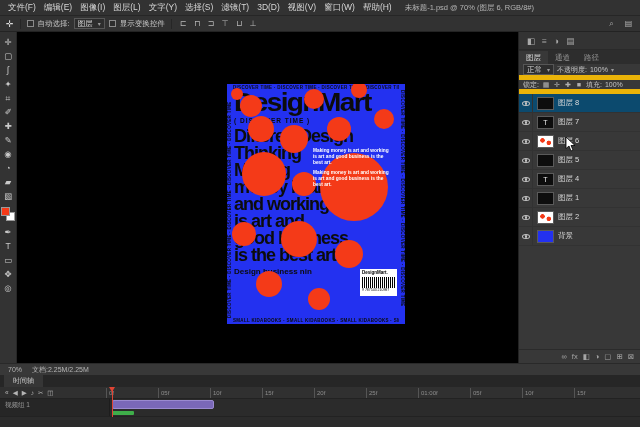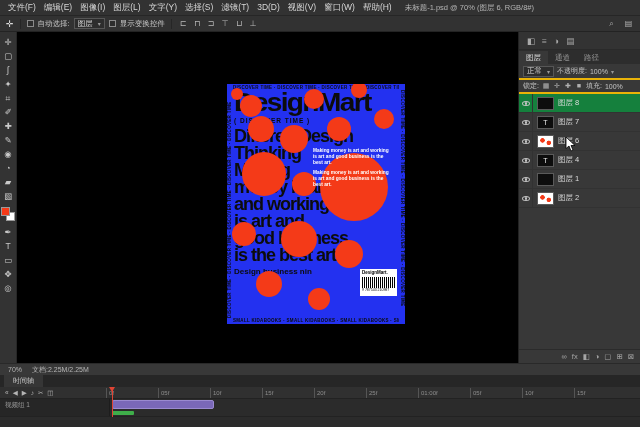--- a/index.html
+++ b/index.html
@@ -53,26 +53,26 @@
   .barcode-bars{height:11px;margin-top:1px;background:repeating-linear-gradient(90deg,#000 0 1px,#fff 1px 2px);}
   .barcode-num{font-size:3.5px;color:#000;line-height:1.4;}
 
   
   .right-dock{width:122px;background:#383838;border-left:1px solid #222;display:flex;flex-direction:column;flex:none;}
   .dock-mini{height:18px;background:#333;border-bottom:1px solid #2a2a2a;display:flex;align-items:center;gap:7px;padding:0 8px;}
   .mini-icon{color:#a9a9a9;font-size:8.5px;}
   .panel-tabs{height:14px;background:#2d2d2d;display:flex;align-items:flex-end;}
   .ptab{padding:2px 7px 1px;font-size:7.5px;color:#999;}
   .ptab.active{background:#383838;color:#e0e0e0;}
-  .blend-row,.lock-row{height:16px;display:flex;align-items:center;gap:3px;padding:0 4px;font-size:7px;color:#c5c5c5;border-bottom:2px solid #eab308;}
+  .blend-row,.lock-row{height:16px;display:flex;align-items:center;gap:3px;padding:0 4px;font-size:7px;color:#c5c5c5;border-bottom:5px solid #eab308;}
   .lock-row{height:14px;}
   .lock-icon{font-size:7px;color:#b0b0b0;width:8px;text-align:center;}
   .layer-list{flex:1;background:#383838;overflow:hidden;}
   .layer-row{height:19px;display:flex;align-items:center;border-bottom:1px solid #323232;font-size:7.5px;color:#ddd;}
-  .layer-row.selected{background:#15803d;}
+  .layer-row.selected{background:#0c4a6e;}
   .eye-cell{width:14px;height:100%;border-right:1px solid #323232;display:flex;align-items:center;justify-content:center;flex:none;}
   .eye{width:8px;height:5px;border:1px solid #c3c3c3;border-radius:50%;position:relative;}
   .eye::after{content:"";position:absolute;left:2px;top:0.5px;width:2.5px;height:2.5px;border-radius:50%;background:#c3c3c3;}
   .thumb{width:17px;height:13px;border:1px solid #5a5a5a;margin:0 4px;flex:none;display:flex;align-items:center;justify-content:center;font-size:7px;color:#eee;background:#0d0d0d;}
   .thumb.t-dots{background-color:#fff;background-image:radial-gradient(circle at 30% 40%,#f43a18 2px,transparent 2.5px),radial-gradient(circle at 72% 62%,#f43a18 2px,transparent 2.5px);}
   .thumb.t-blue{background:#2331f0;}
   .thumb.t-dark{background:#0d0d0d;}
   .thumb.t-text{background:#0d0d0d;}
   .lname{white-space:nowrap;overflow:hidden;}
   .panel-footer{height:14px;border-top:1px solid #2b2b2b;display:flex;align-items:center;justify-content:flex-end;gap:5px;padding:0 6px;}
@@ -288,36 +288,50 @@
             <span class="eye-cell">
               <span class="eye"></span>
             </span>
             <span class="thumb t-dots"></span>
             <span class="lname">图层 6</span>
           </div>
           <div class="layer-row">
             <span class="eye-cell">
               <span class="eye"></span>
             </span>
+            <span class="thumb t-dark"></span>
+            <span class="lname">图层 5</span>
+          </div>
+          <div class="layer-row">
+            <span class="eye-cell">
+              <span class="eye"></span>
+            </span>
             <span class="thumb t-text">T</span>
             <span class="lname">图层 4</span>
           </div>
           <div class="layer-row">
             <span class="eye-cell">
               <span class="eye"></span>
             </span>
             <span class="thumb t-dark"></span>
             <span class="lname">图层 1</span>
           </div>
           <div class="layer-row">
             <span class="eye-cell">
               <span class="eye"></span>
             </span>
             <span class="thumb t-dots"></span>
             <span class="lname">图层 2</span>
+          </div>
+          <div class="layer-row">
+            <span class="eye-cell">
+              <span class="eye"></span>
+            </span>
+            <span class="thumb t-blue"></span>
+            <span class="lname">背景</span>
           </div>
         </div>
       <div class="panel-footer">
           <i class="pf-icon">∞</i>
           <i class="pf-icon">fx</i>
           <i class="pf-icon">◧</i>
           <i class="pf-icon">◑</i>
           <i class="pf-icon">▢</i>
           <i class="pf-icon">⊞</i>
           <i class="pf-icon">⊠</i>

